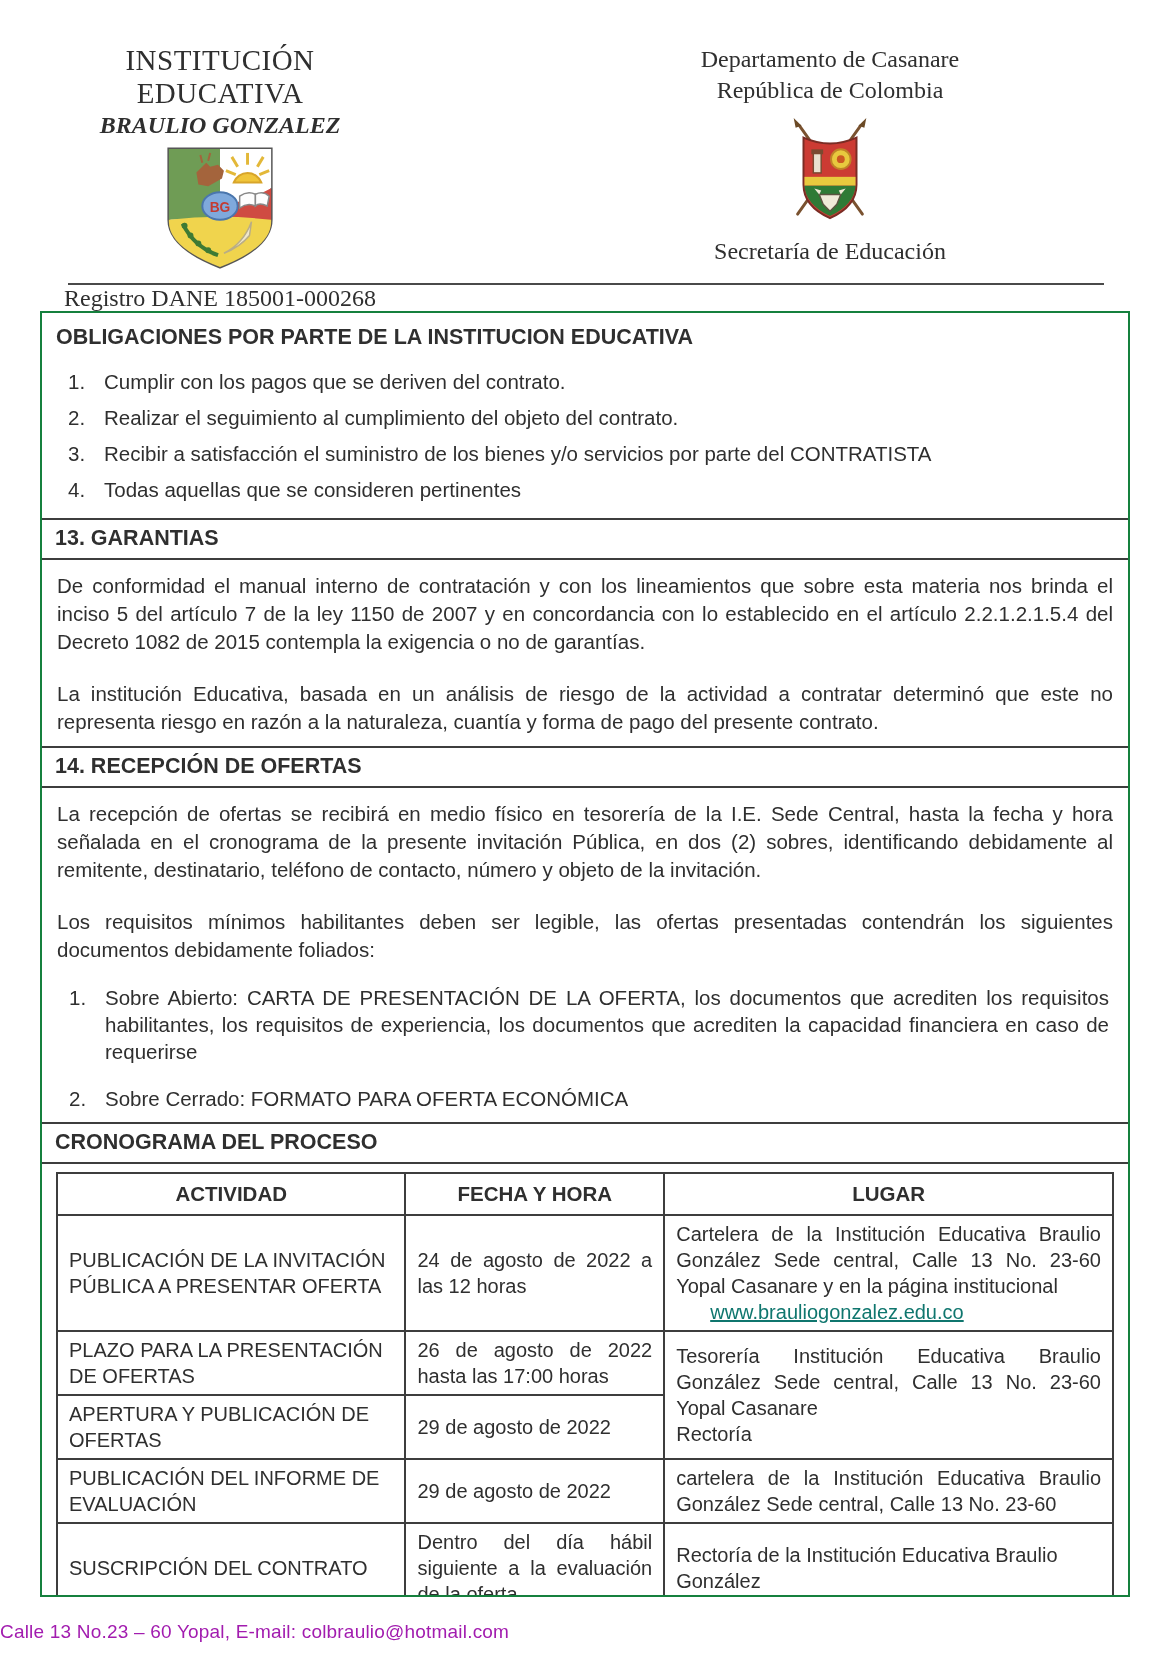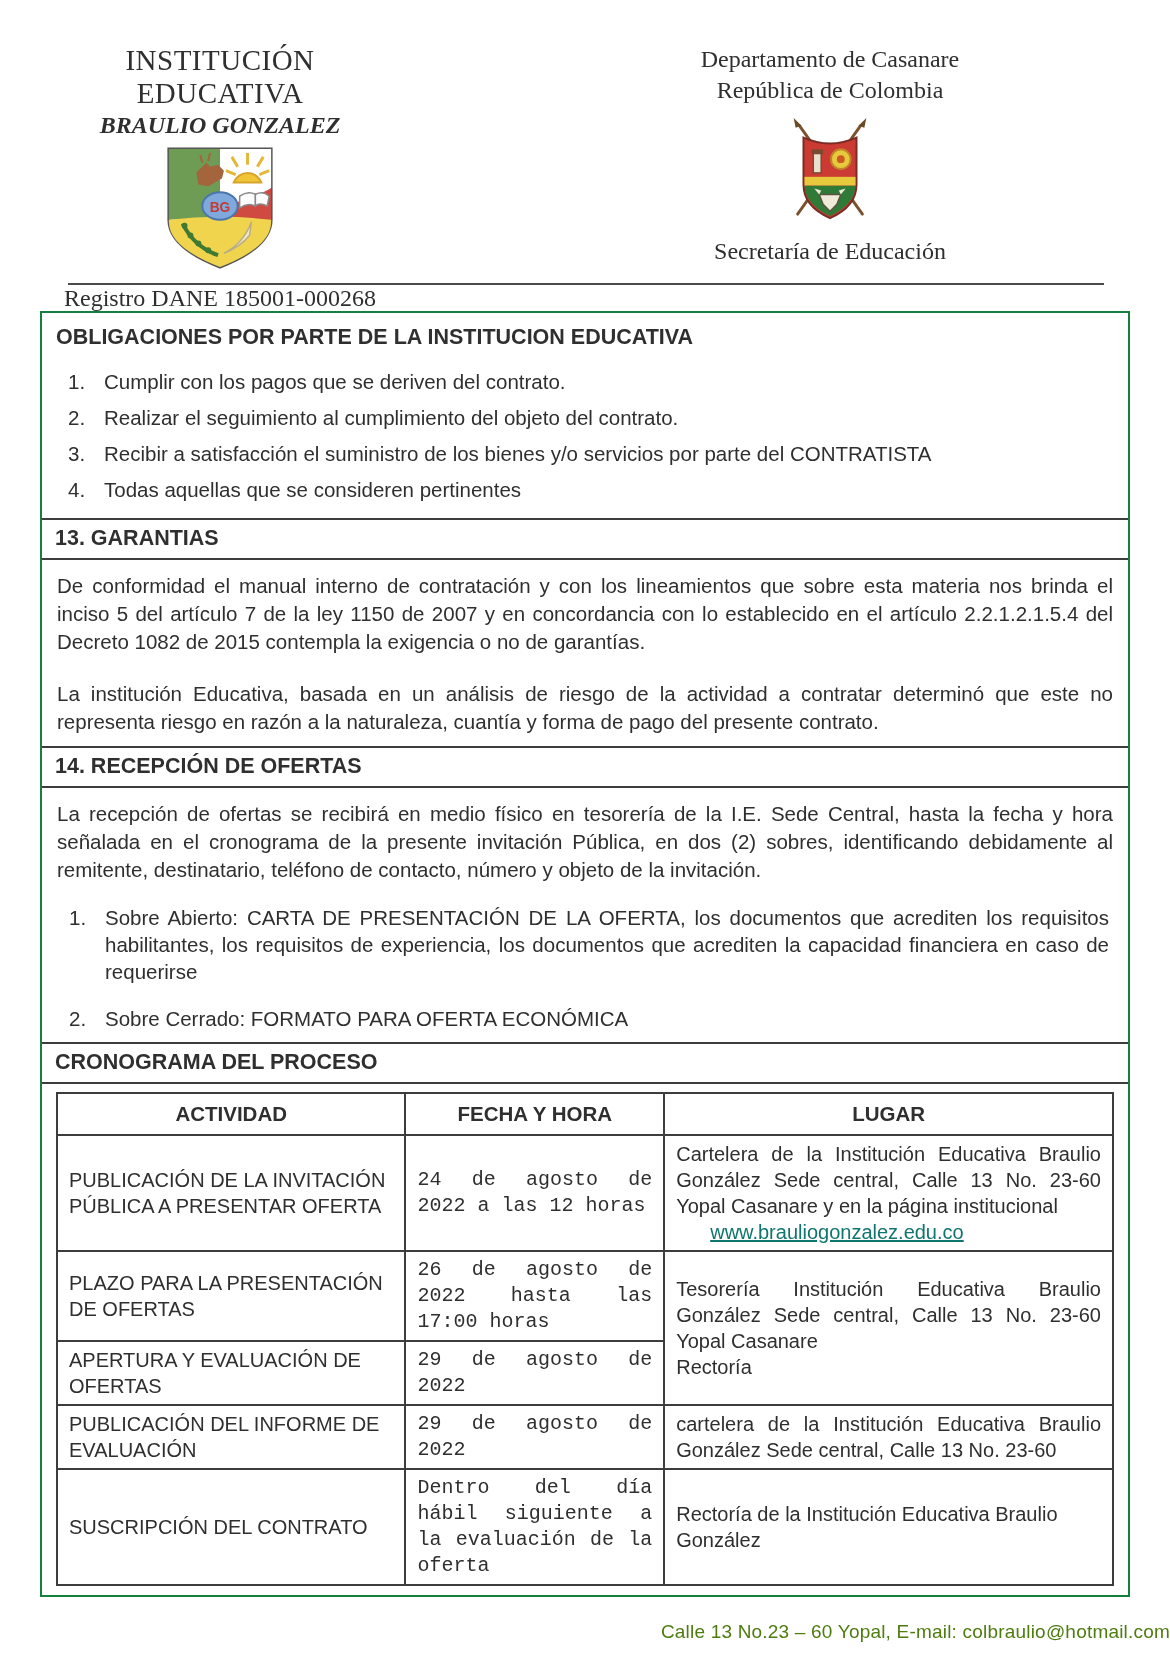--- a/index.html
+++ b/index.html
@@ -43,27 +43,27 @@
   .table-wrap{flex:1;padding:8px 14px 10px;box-sizing:border-box;}
   table.crono{
     width:100%;border-collapse:collapse;border:2px solid #3d3d3d;
     font-size:20px;line-height:26px;table-layout:fixed;
   }
   table.crono th,table.crono td{
     border:2px solid #3d3d3d;padding:5px 11px;vertical-align:middle;box-sizing:border-box;
   }
   table.crono th{text-align:center;font-weight:700;font-size:20.5px;padding:7px 6px;}
   td.act{text-align:left;}
-  td.fecha{text-align:justify;font-family:Liberation Mono, monospace;}
+  td.fecha{text-align:justify;}
   td.lugar{text-align:justify;}
   .lugar-link{color:#0f766e;cursor:pointer;margin-left:34px;}
   
   .foot{
-    position:absolute;top:1621px;left:0;width:100%;text-align:right;
-    font-size:19px;color:#4d7c0f;letter-spacing:.2px;
+    position:absolute;top:1621px;left:0;width:100%;text-align:left;
+    font-size:19px;color:#a21caf;letter-spacing:.2px;
   }
 </style>
 </head>
 <body>
 
 <div class="page">
 
   <div class="hdr-left">
     <div class="serif inst1">INSTITUCIÓN EDUCATIVA</div>
     <div class="serif inst2">BRAULIO GONZALEZ</div>
@@ -157,20 +157,21 @@
 
     <div class="sec-hdr">13. GARANTIAS</div>
     <div class="sec-body">
       <p>De conformidad el manual interno de contratación y con los lineamientos que sobre esta materia nos brinda el inciso 5 del artículo 7 de la ley 1150 de 2007 y en concordancia con lo establecido en el artículo 2.2.1.2.1.5.4 del Decreto 1082 de 2015 contempla la exigencia o no de garantías.</p>
       <p>La institución Educativa, basada en un análisis de riesgo de la actividad a contratar determinó que este no representa riesgo en razón a la naturaleza, cuantía y forma de pago del presente contrato.</p>
     </div>
 
     <div class="sec-hdr">14. RECEPCIÓN DE OFERTAS</div>
     <div class="sec-body">
       <p>La recepción de ofertas se recibirá en medio físico en tesorería de la I.E. Sede Central, hasta la fecha y hora señalada en el cronograma de la presente invitación Pública, en dos (2) sobres, identificando debidamente al remitente, destinatario, teléfono de contacto, número y objeto de la invitación.</p>
+      <p>Los requisitos mínimos habilitantes deben ser legible, las ofertas presentadas contendrán los siguientes documentos debidamente foliados:</p>
       <div class="li">
         <span class="num">1.</span>
         <span class="txt">Sobre Abierto: CARTA DE PRESENTACIÓN DE LA OFERTA, los documentos que acrediten los requisitos habilitantes, los requisitos de experiencia, los documentos que acrediten la capacidad financiera en caso de requerirse</span>
       </div>
       <div class="li">
         <span class="num">2.</span>
         <span class="txt">Sobre Cerrado: FORMATO PARA OFERTA ECONÓMICA</span>
       </div>
     </div>
 
@@ -202,21 +203,21 @@
           </tr>
           <tr>
             <td class="act">PLAZO PARA LA PRESENTACIÓN DE OFERTAS</td>
             <td class="fecha">26 de agosto de 2022 hasta las 17:00 horas</td>
             <td class="lugar" rowspan="2">
               <div>Tesorería Institución Educativa Braulio González Sede central, Calle 13 No. 23-60 Yopal Casanare</div>
               <div style="text-align:left;">Rectoría</div>
             </td>
           </tr>
           <tr>
-            <td class="act">APERTURA Y EVALUACIÓN DE OFERTAS</td>
+            <td class="act">APERTURA Y PUBLICACIÓN DE OFERTAS</td>
             <td class="fecha">29 de agosto de 2022</td>
           </tr>
           <tr>
             <td class="act">PUBLICACIÓN DEL INFORME DE EVALUACIÓN</td>
             <td class="fecha">29 de agosto de 2022</td>
             <td class="lugar">cartelera de la Institución Educativa Braulio González Sede central, Calle 13 No. 23-60</td>
           </tr>
           <tr>
             <td class="act">SUSCRIPCIÓN DEL CONTRATO</td>
             <td class="fecha">Dentro del día hábil siguiente a la evaluación de la oferta</td>

